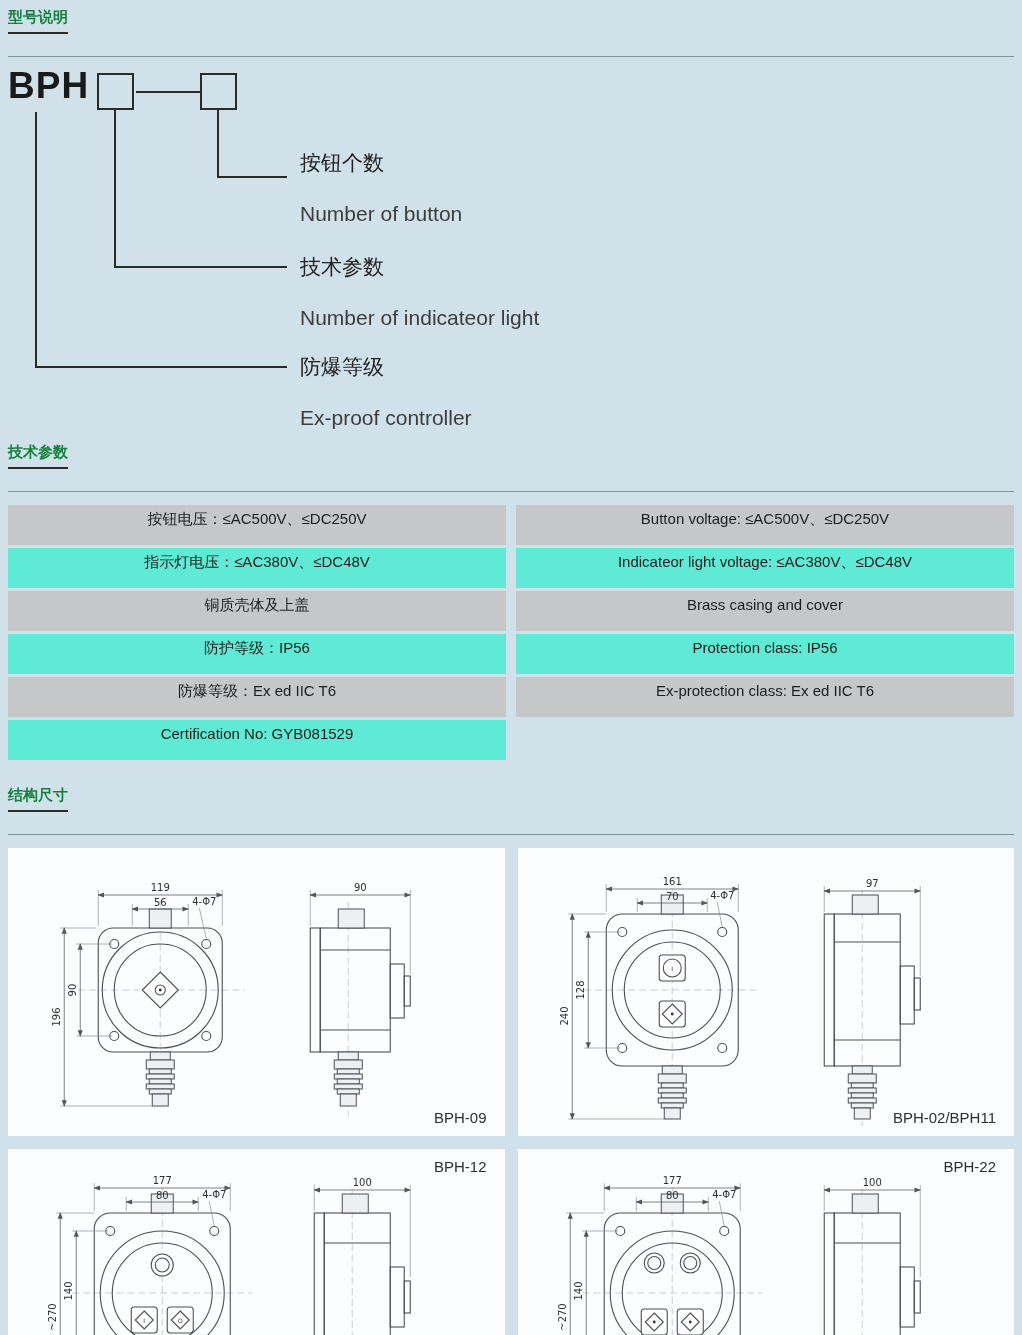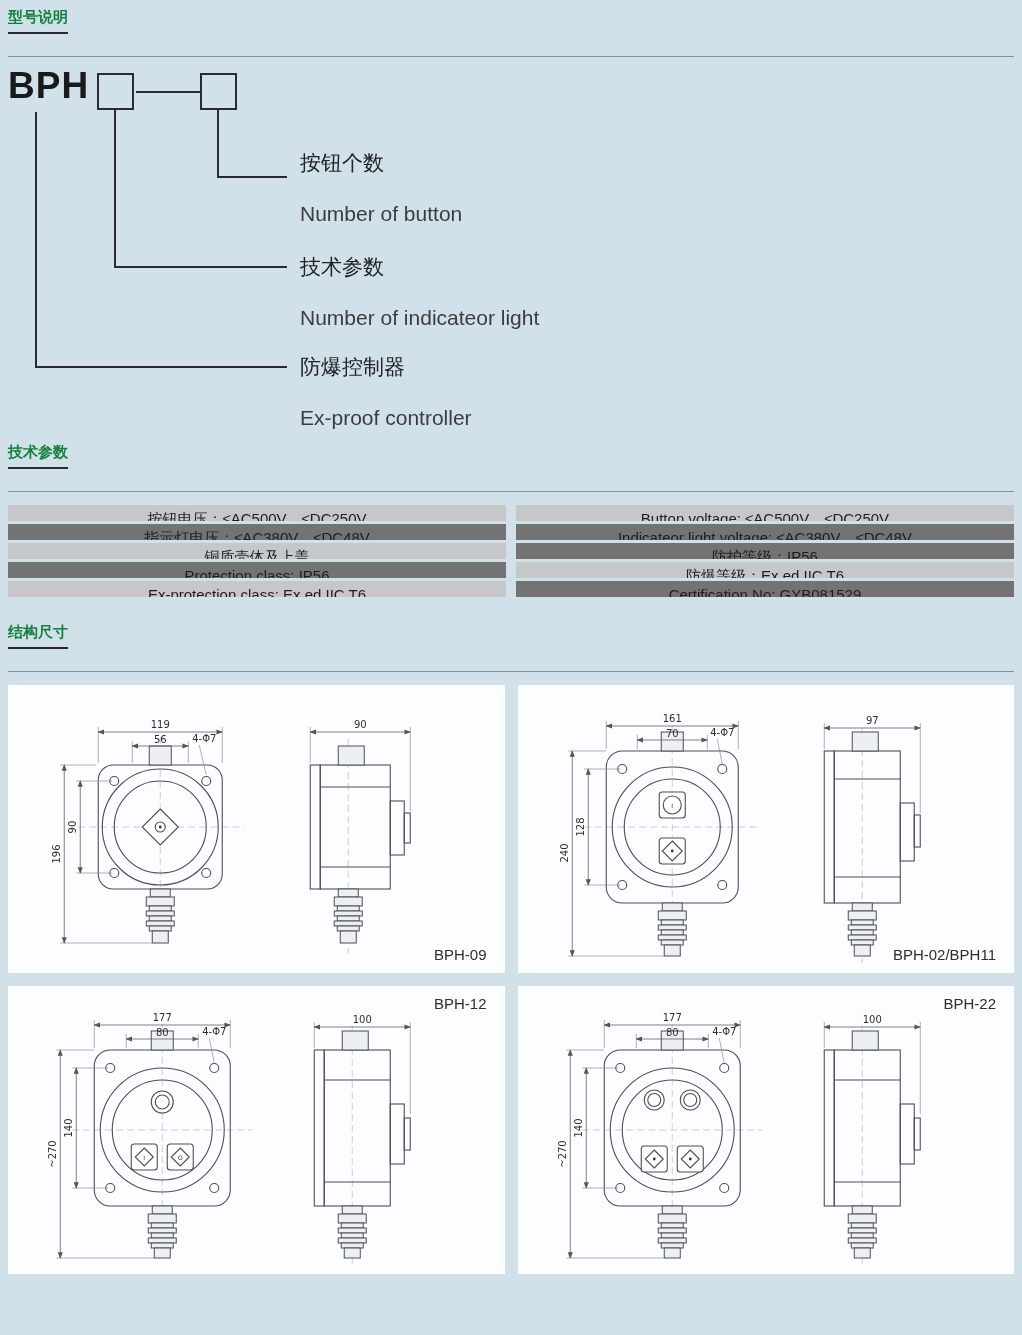--- a/index.html
+++ b/index.html
@@ -40,26 +40,26 @@
   .line{ position:absolute; background:#2b2b2b; }
   .vline{ width:2px; }
   .hline{ height:2px; }
   .callout{ position:absolute; left:292px; }
   .callout .zh{ font-size:21px; color:#222; line-height:24px; }
   .callout .en{ font-size:21px; color:#3d3d3d; line-height:24px; margin-top:27px; }
 
   
   .param-table{ margin-top:13px; display:grid; grid-template-columns:1fr 1fr; column-gap:10px; row-gap:3px; }
   .pcell{
-    height:16px; line-height:28px;
+    height:40px; line-height:28px;
     text-align:center; font-size:15px; color:#1d1d1d;
     white-space:nowrap; overflow:hidden;
   }
   .shade-a{ background:#c5c7c9; }
-  .shade-b{ background:#737373; }
+  .shade-b{ background:#5eead4; }
 
   
   .panel-grid{ margin-top:13px; display:grid; grid-template-columns:1fr 1fr; gap:13px; }
   .panel{ position:relative; height:288px; background:#fcfdfe; }
   .panel svg{ width:100%; height:100%; display:block; }
   .panel-label{ position:absolute; font-size:15px; color:#2e2e2e; }
   .pl-br{ right:18px; bottom:10px; }
   .pl-tr{ right:18px; top:9px; }
 
   
@@ -101,37 +101,38 @@
 
     <div class="callout" style="top:86px;">
       <div class="zh">按钮个数</div>
       <div class="en">Number of button</div>
     </div>
     <div class="callout" style="top:190px;">
       <div class="zh">技术参数</div>
       <div class="en">Number of indicateor light</div>
     </div>
     <div class="callout" style="top:290px;">
-      <div class="zh">防爆控制器</div>
+      <div class="zh">防爆等级</div>
       <div class="en">Ex-proof controller</div>
     </div>
   </div>
 
   <div class="section-head spacer-26">
     <span class="ht">技术参数</span>
   </div>
 
   <div class="param-table">
     <div class="pcell shade-a">按钮电压：≤AC500V、≤DC250V</div>
     <div class="pcell shade-a">Button voltage: ≤AC500V、≤DC250V</div>
 
     <div class="pcell shade-b">指示灯电压：≤AC380V、≤DC48V</div>
     <div class="pcell shade-b">Indicateor light voltage: ≤AC380V、≤DC48V</div>
 
     <div class="pcell shade-a">铜质壳体及上盖</div>
+    <div class="pcell shade-a">Brass casing and cover</div>
 
     <div class="pcell shade-b">防护等级：IP56</div>
     <div class="pcell shade-b">Protection class: IP56</div>
 
     <div class="pcell shade-a">防爆等级：Ex ed IIC T6</div>
     <div class="pcell shade-a">Ex-protection class: Ex ed IIC T6</div>
 
     <div class="pcell shade-b">Certification No: GYB081529</div>
   </div>
 

